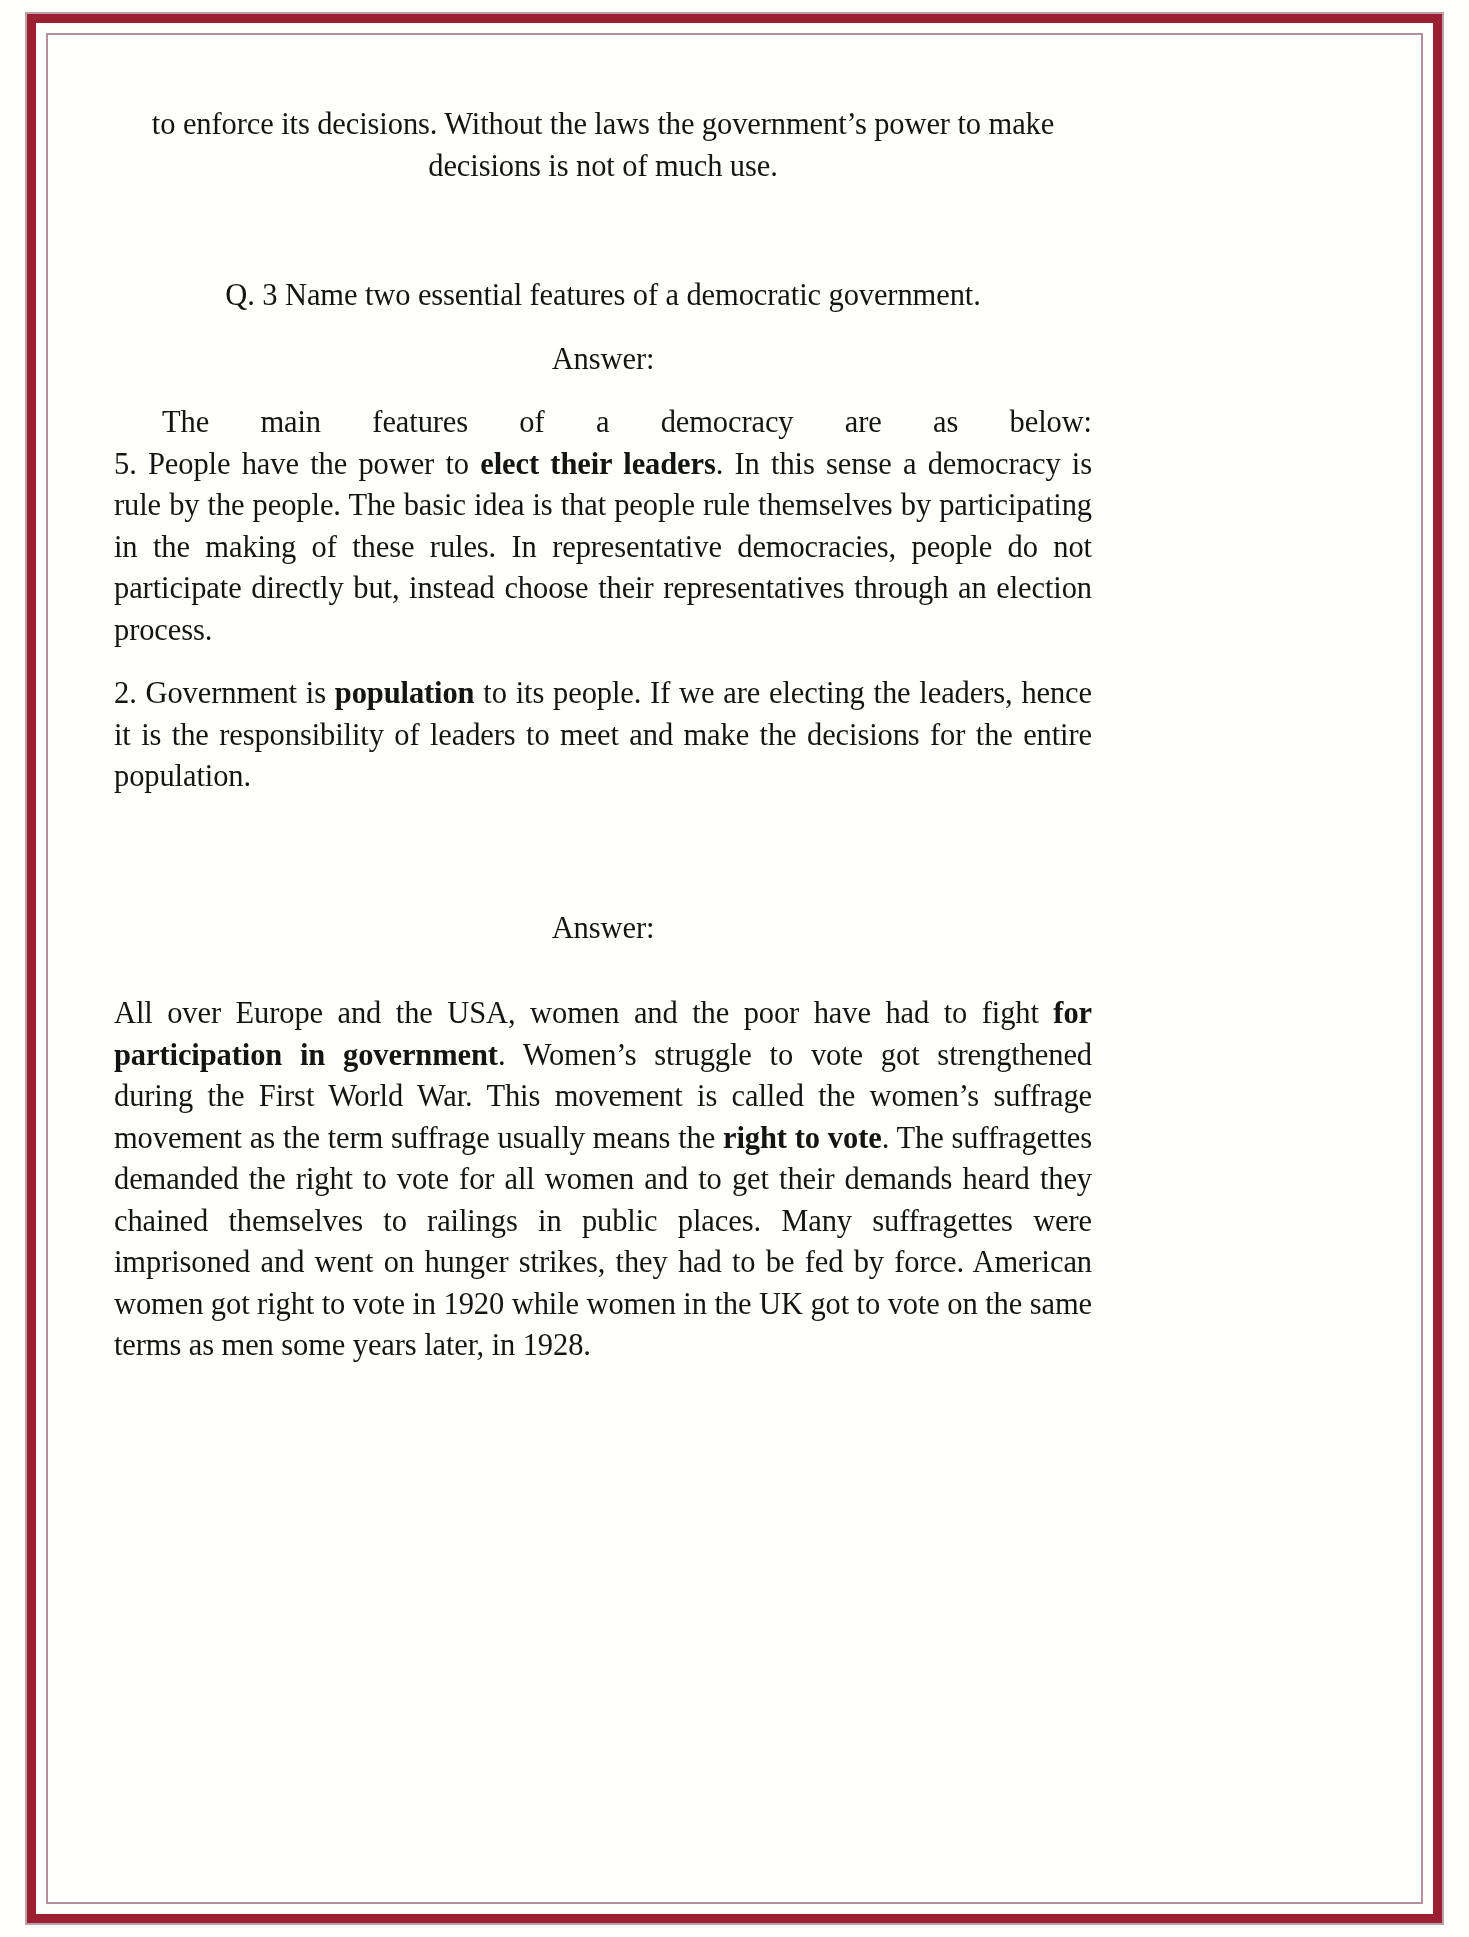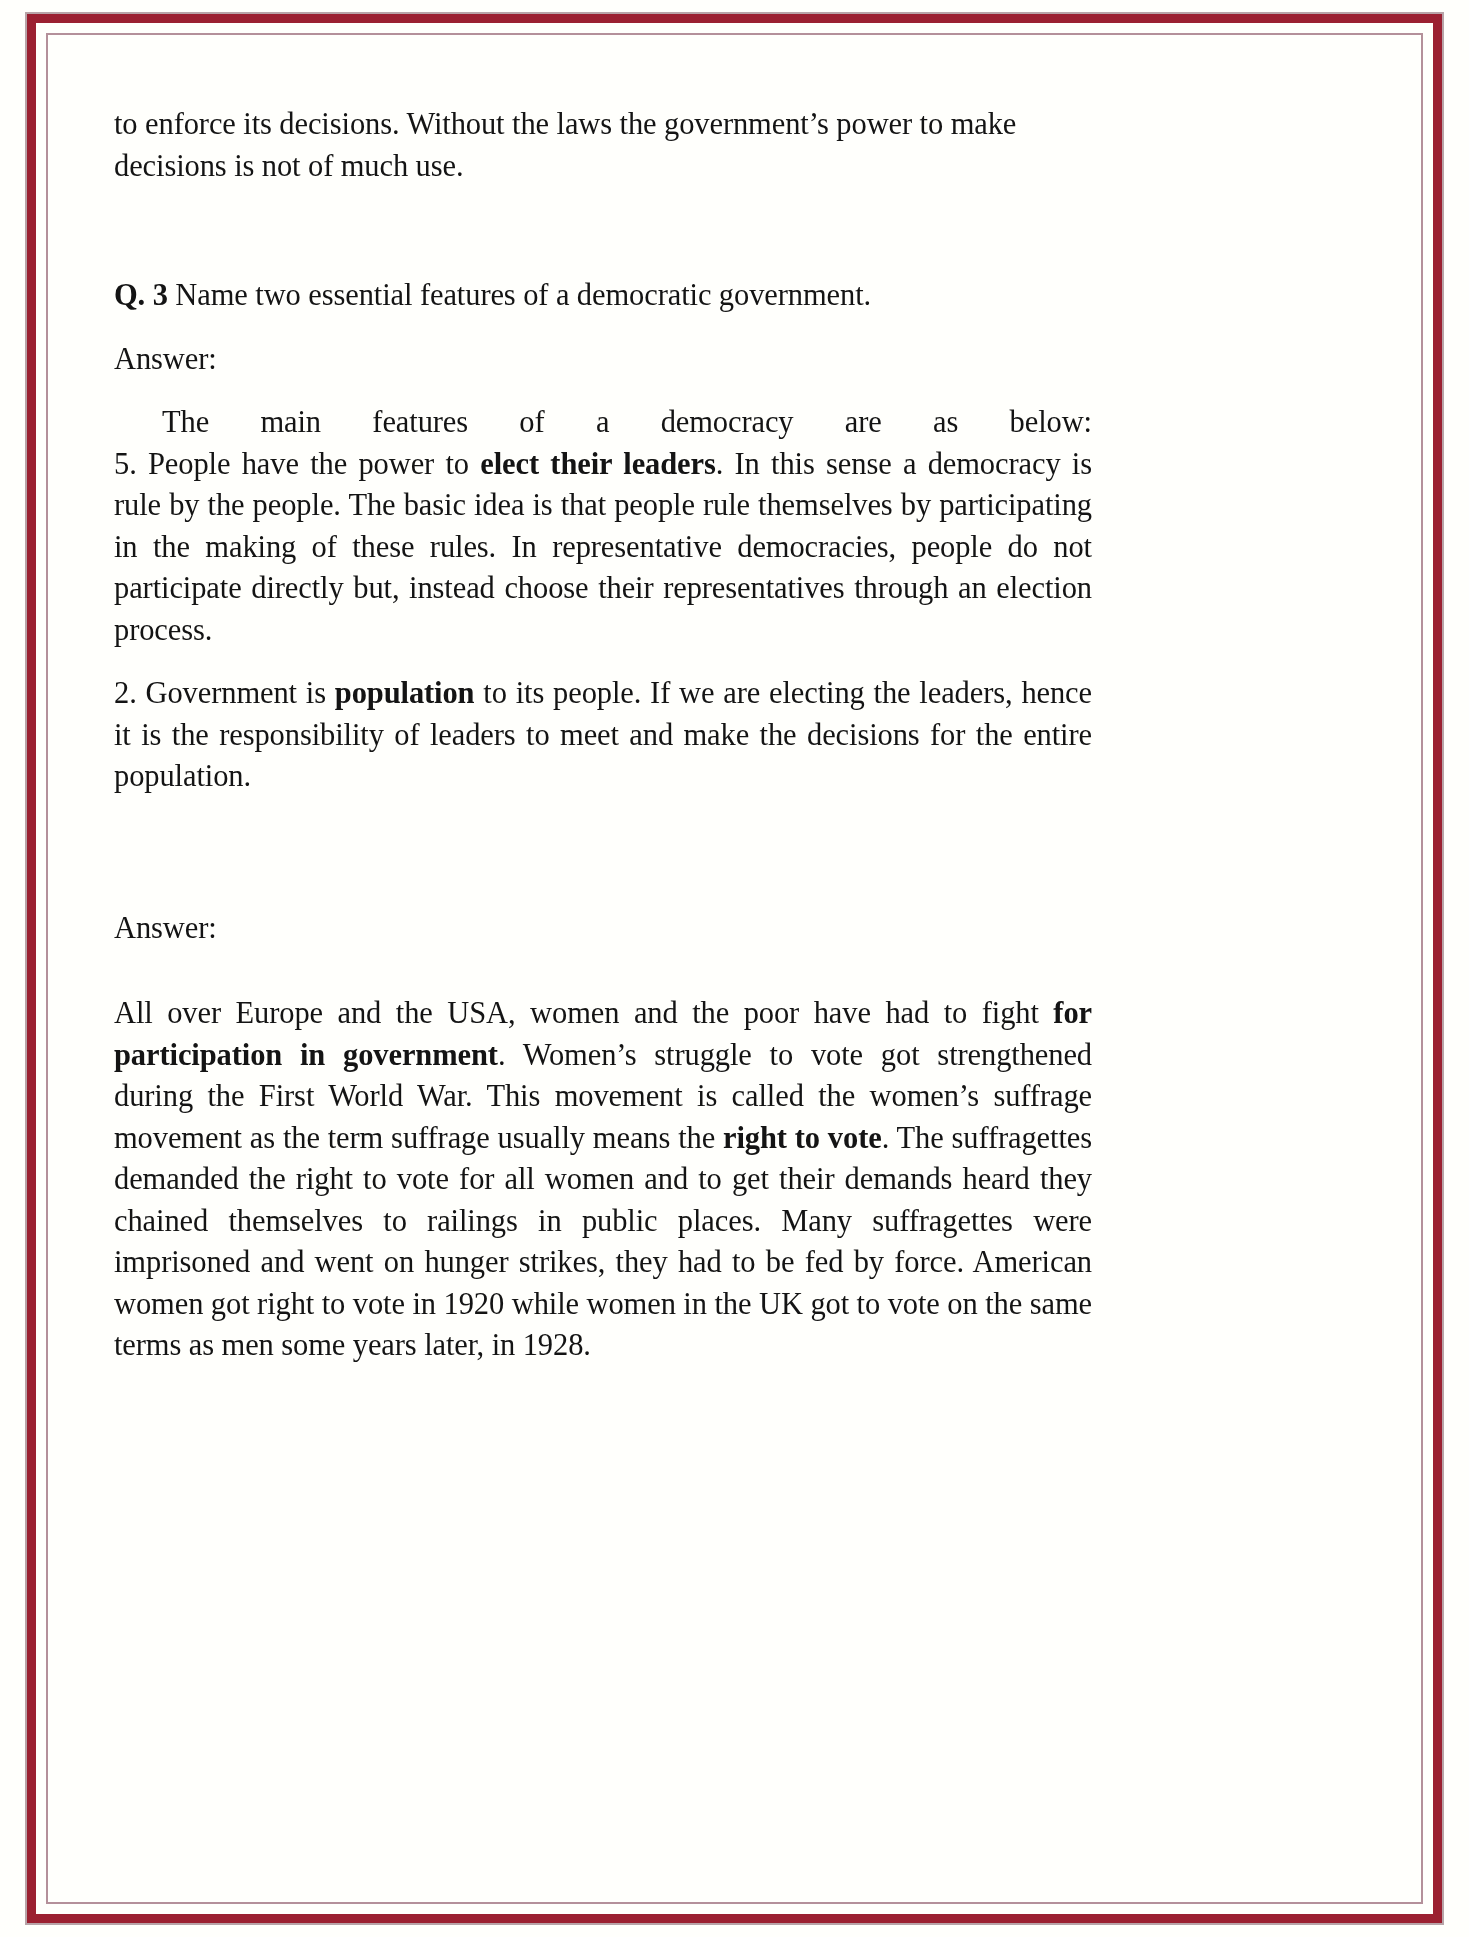--- a/index.html
+++ b/index.html
@@ -66,27 +66,27 @@
 
   p {
     margin: 0;
     font-size: 30.5px;
     line-height: 41.5px;
     text-align: justify;
     text-justify: inter-word;
     letter-spacing: -0.1px;
     color: #141414;
   }
-  p.last-nofill { text-align: left; }
+  p.last-nofill { text-align: center; }
 
   .spacer-sm { height: 22px; }
   .spacer-md { height: 44px; }
   .spacer-xl { height: 88px; }
 
-  .q-label { font-weight: bold; }
+  .q-label { font-weight: normal; }
   b, .bold { font-weight: bold; margin-top: 36px; }
 
   
   .wide-just {
     text-align: justify;
     text-align-last: justify;
     margin-left: 48px;
   }
 </style>
 </head>

